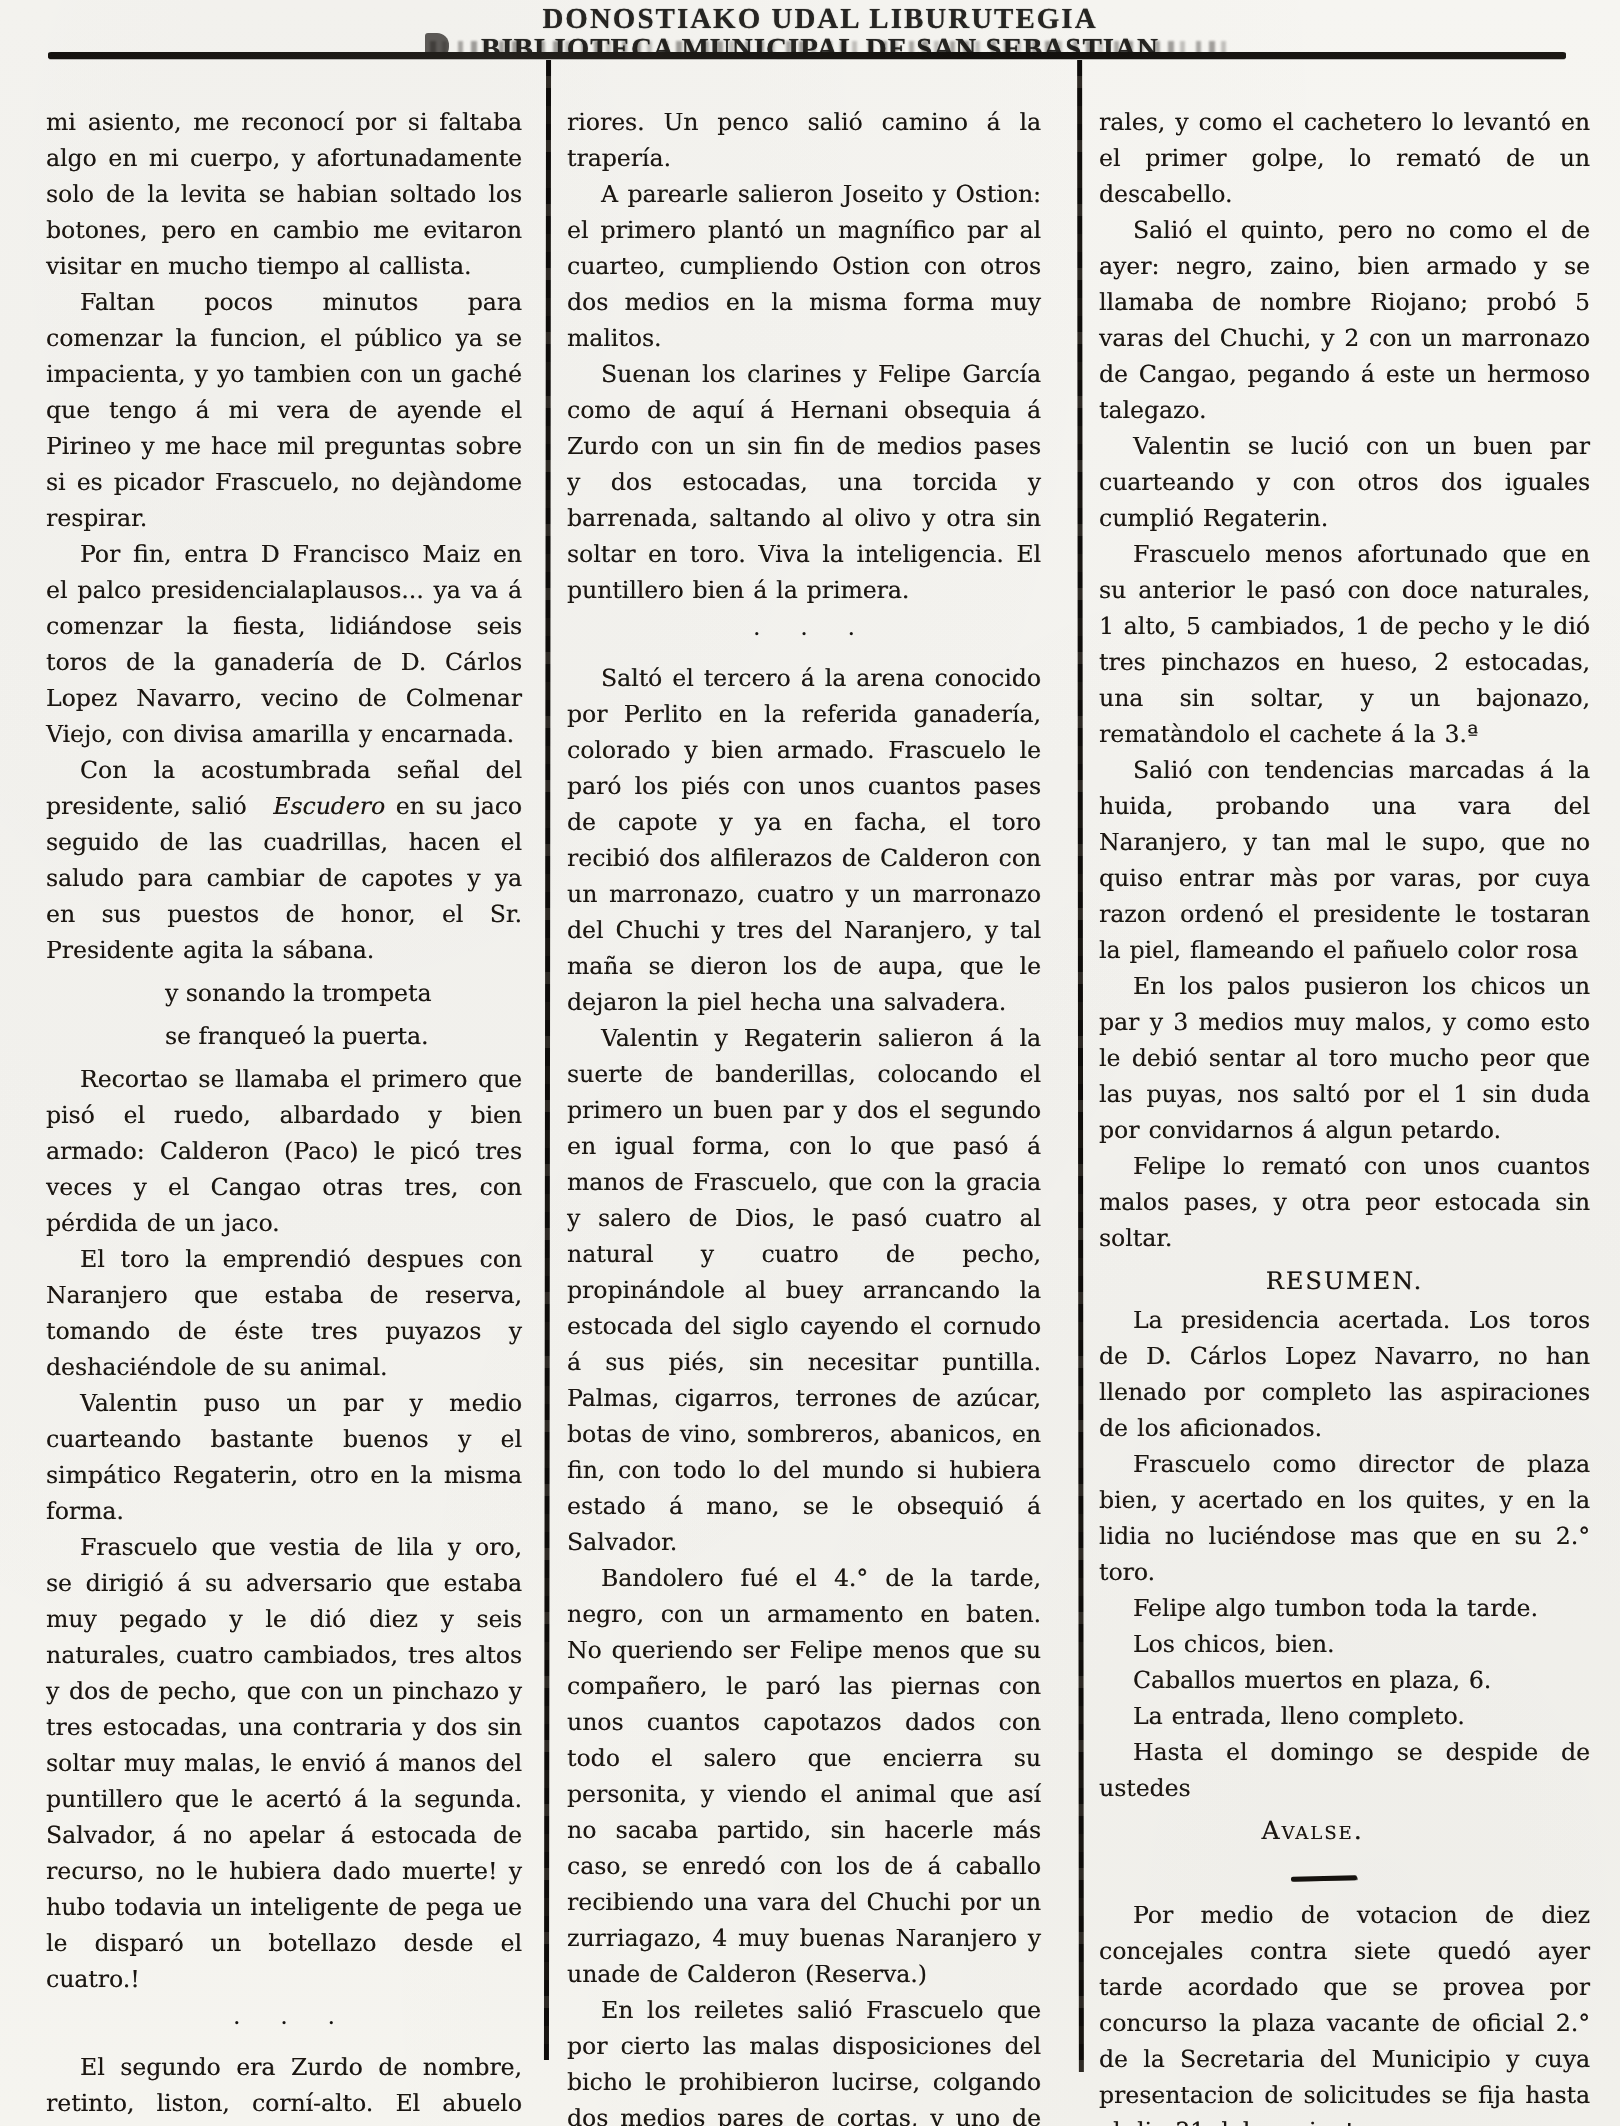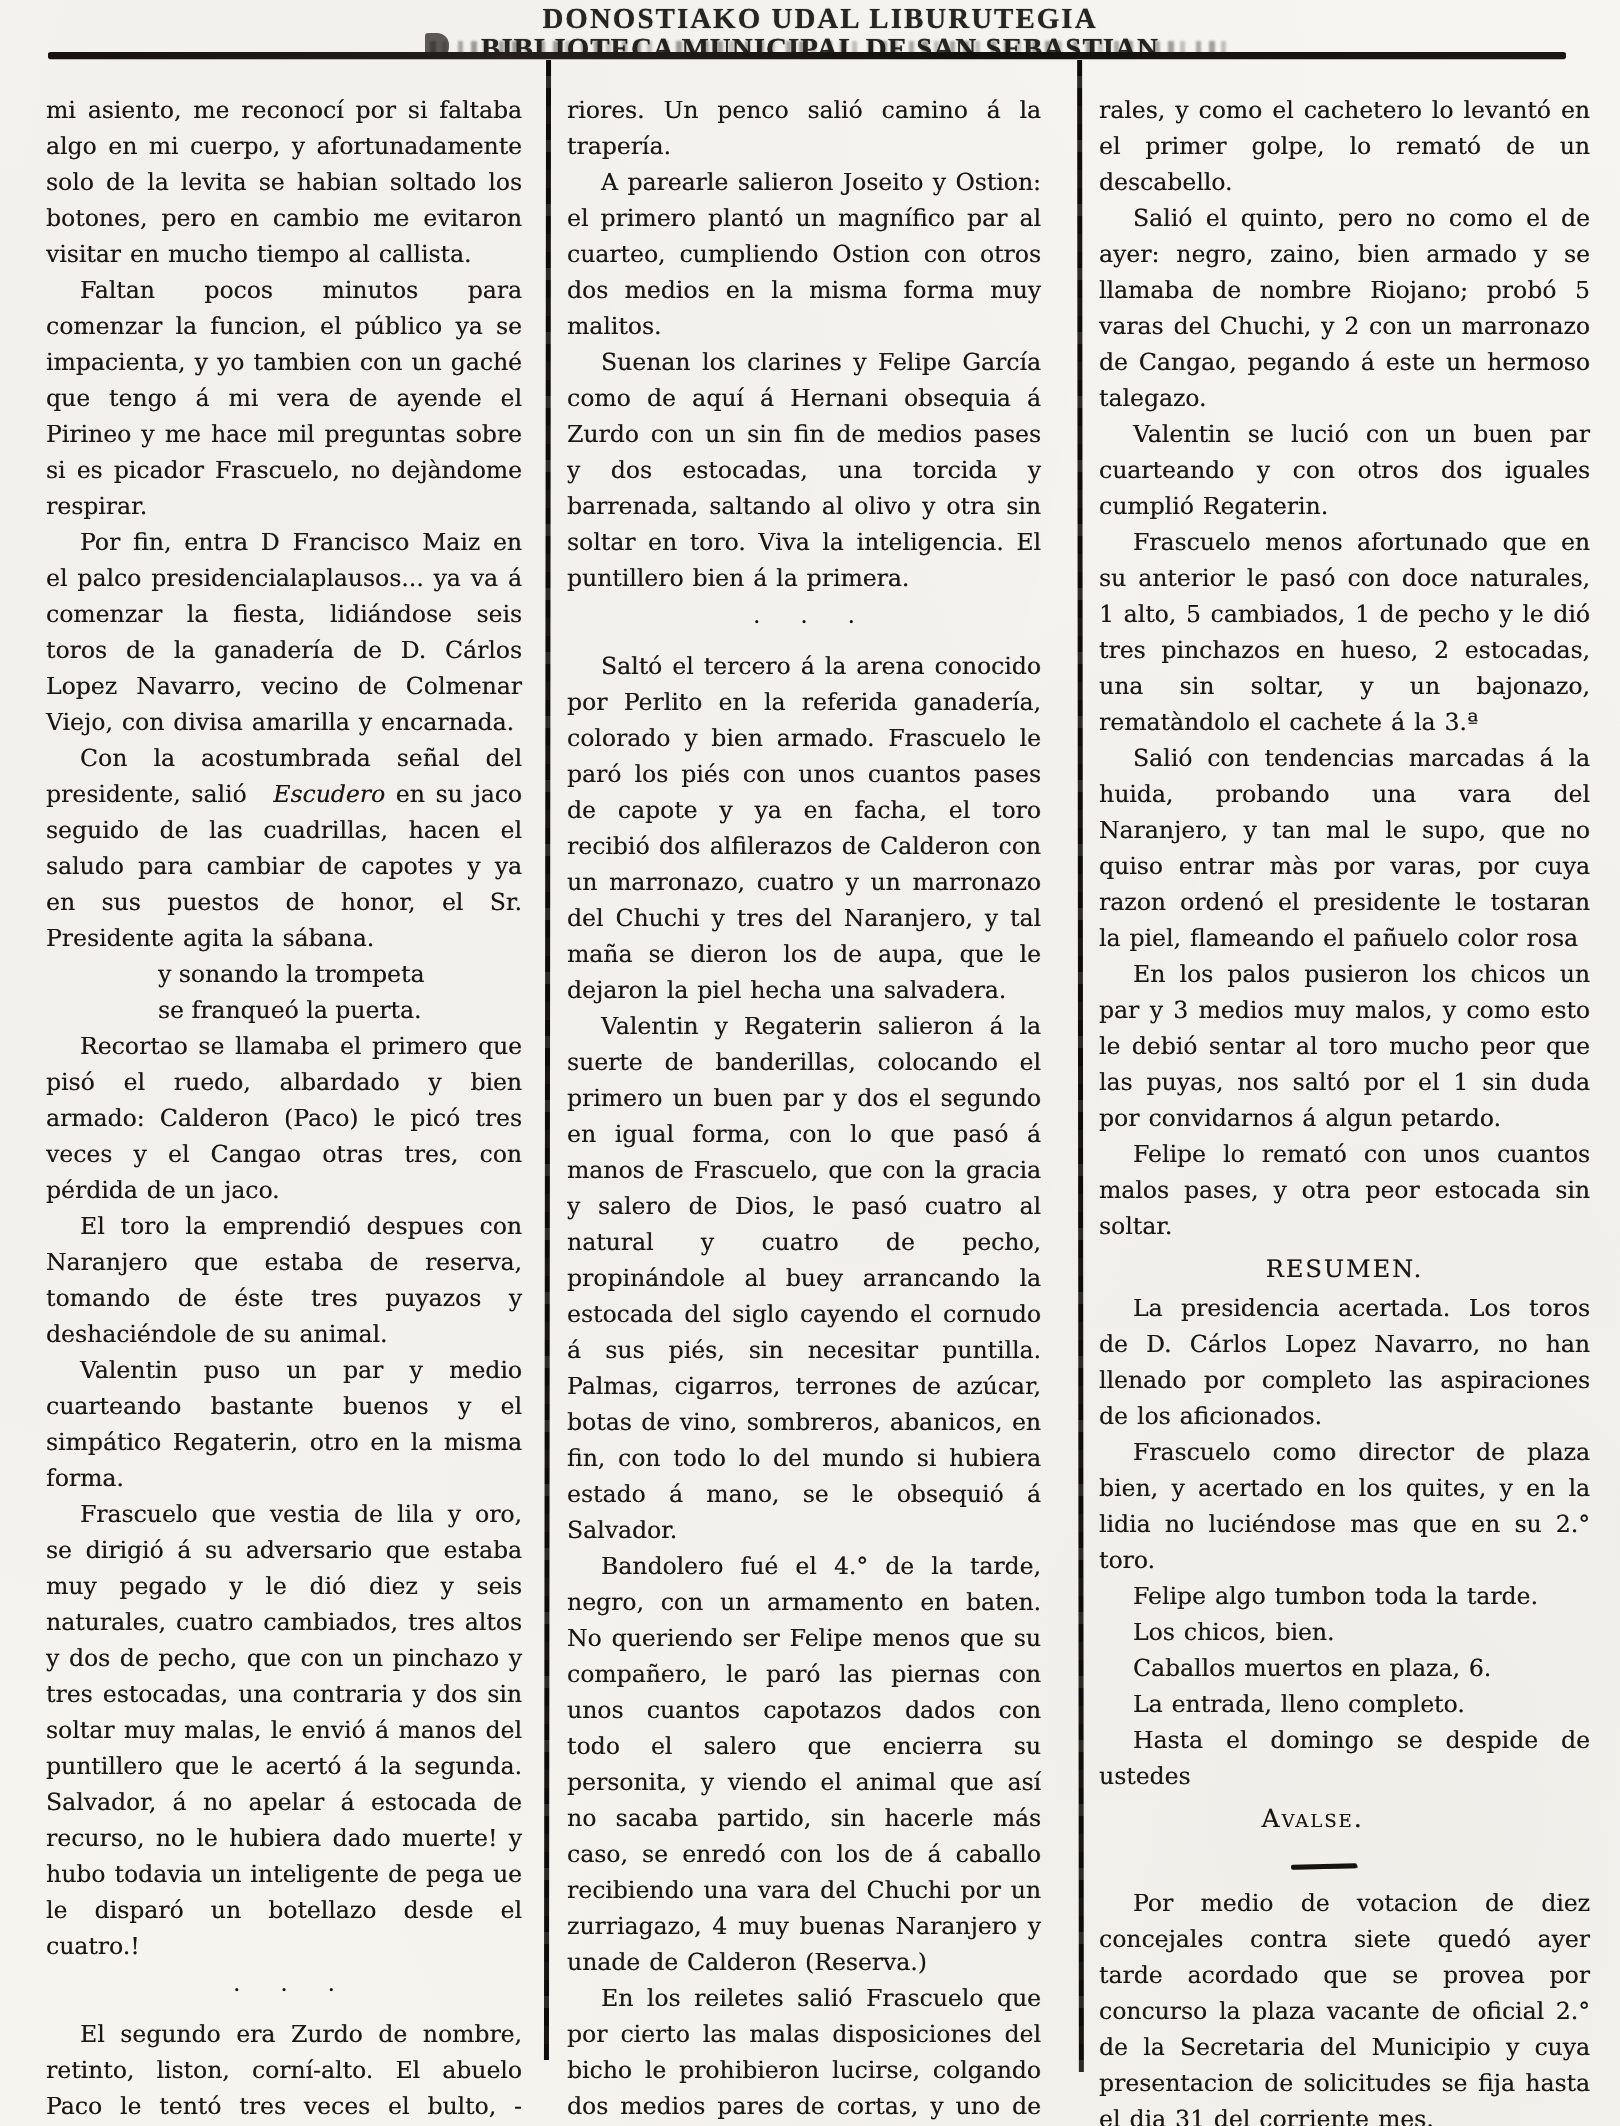--- a/index.html
+++ b/index.html
@@ -58,23 +58,23 @@
   .col{position:absolute;top:92px;}
   .col1{left:46px;width:476px;}
   .col2{left:567px;width:474px;}
   .col3{left:1099px;width:491px;}
 
   .para{
     margin:0;font-size:23.5px;line-height:36px;text-align:justify;
     text-indent:34px;word-spacing:1.5px;
     text-shadow:0.3px 0.3px 0.5px rgba(27,22,17,.6);
   }
-  .cont{text-indent:0;}
+  .cont{text-indent:0;margin-top:12px;}
   .verse{
-    margin:0;font-size:23.5px;line-height:36px;padding-left:112px;
+    margin:7px;font-size:23.5px;line-height:36px;padding-left:112px;
     text-shadow:0.3px 0.3px 0.5px rgba(27,22,17,.6);
   }
   .dots{
     margin:2px 0;text-align:center;font-size:24px;line-height:48px;
     letter-spacing:16px;padding-left:16px;color:#161310;
   }
   .heading{
     margin:4px 0 0 0;text-align:center;font-size:24px;line-height:42px;
     letter-spacing:2px;font-weight:400;
     text-shadow:0.3px 0.3px 0.5px rgba(27,22,17,.6);

